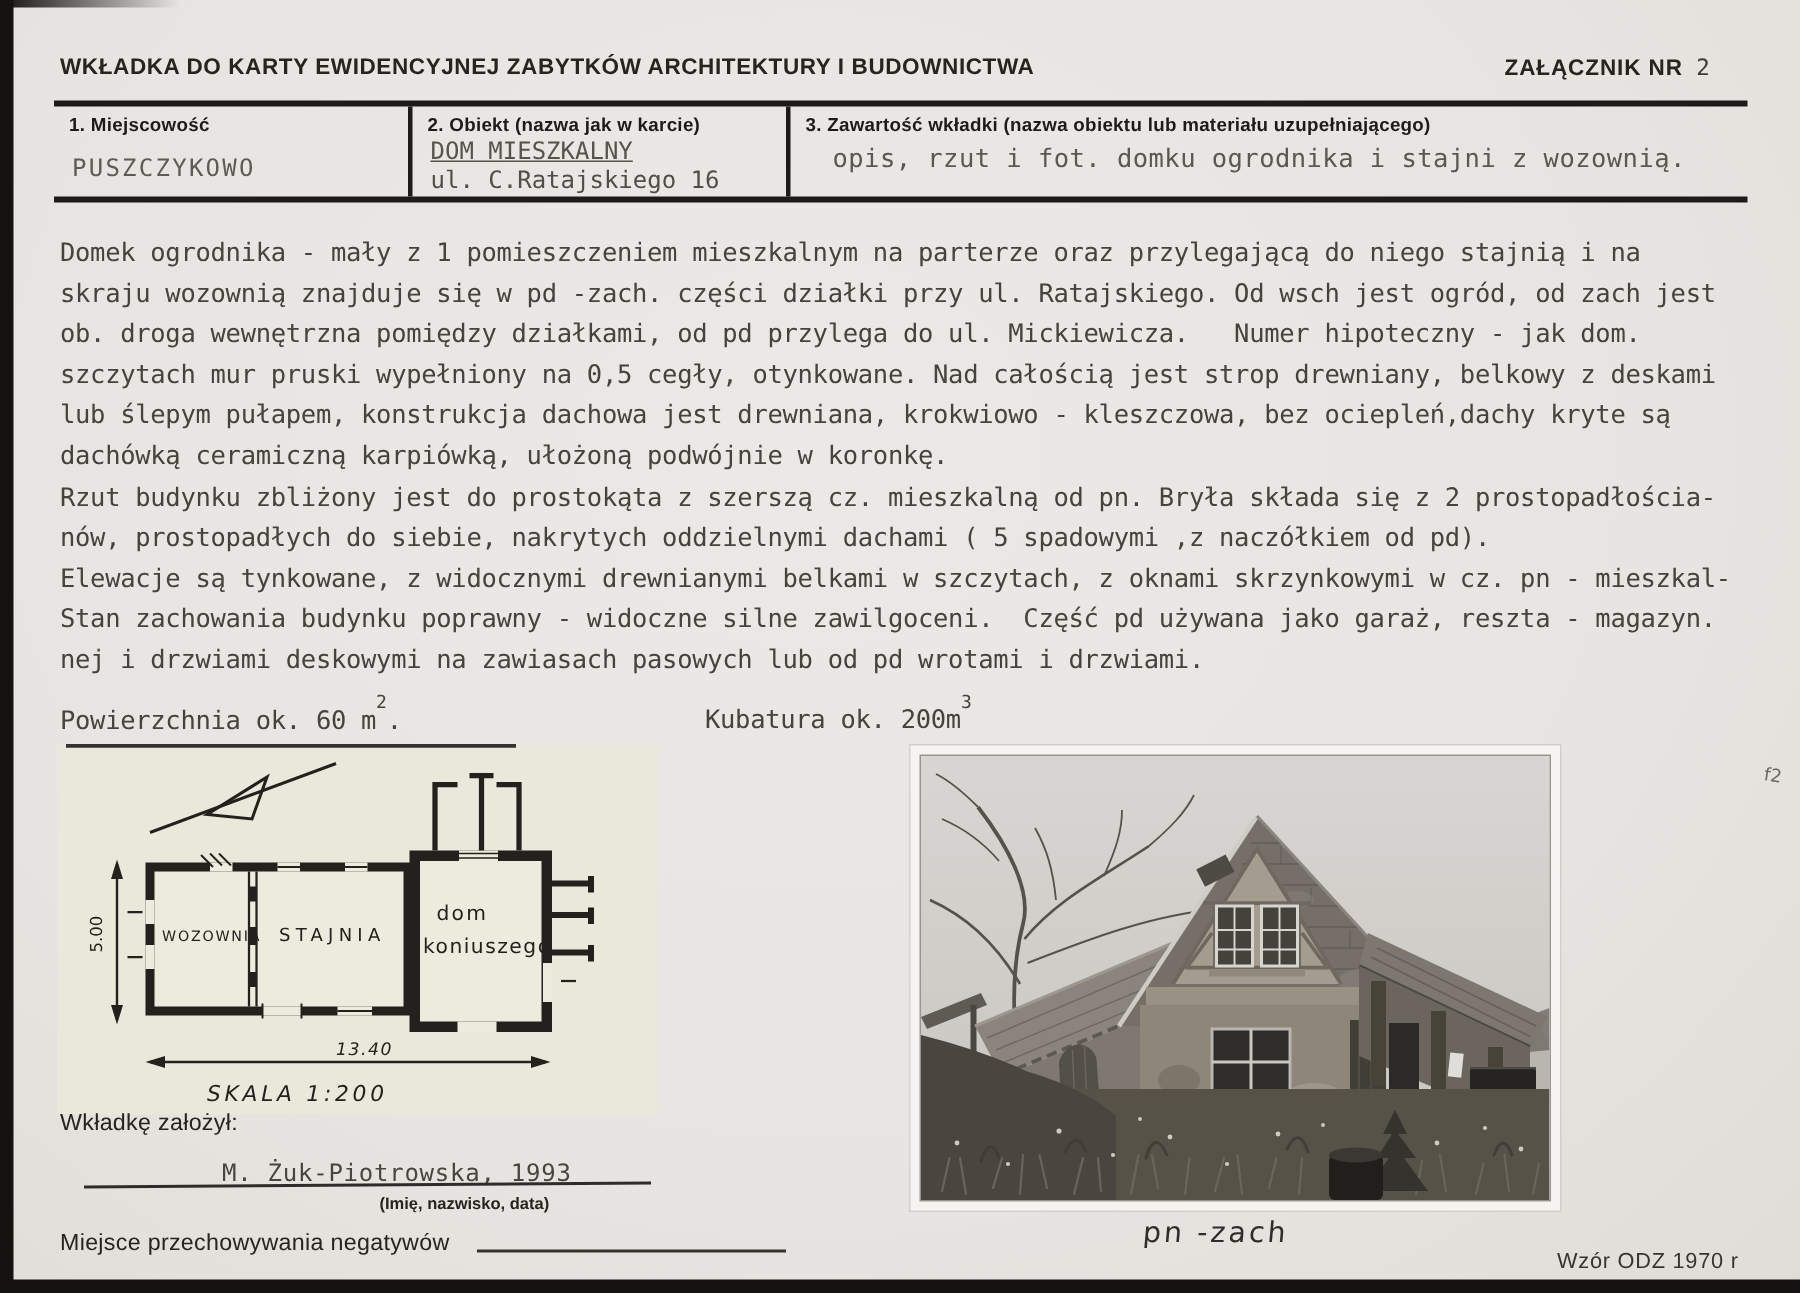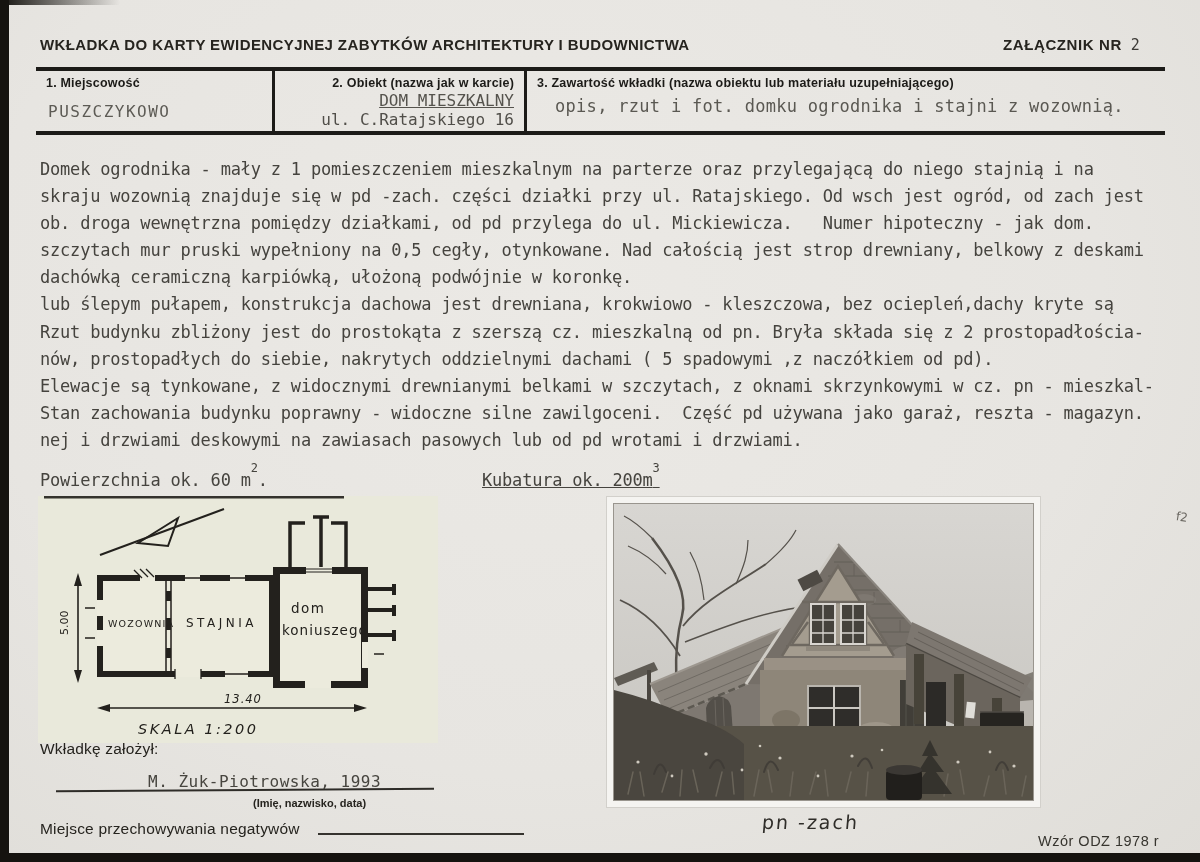--- a/index.html
+++ b/index.html
@@ -17,35 +17,35 @@
   .edge-corner{left:0;top:0;width:120px;height:5px;background:linear-gradient(to right,#15130f,rgba(21,19,15,0));}
   
   .hdr-title{left:40px;top:36px;font-size:15px;font-weight:700;letter-spacing:.4px;color:#26241f;}
   .hdr-attach{left:1003px;top:36px;font-size:15px;font-weight:700;letter-spacing:.6px;color:#26241f;}
   .hdr-attach .num{font-family:"DejaVu Sans Mono",monospace;font-weight:400;color:#3c3a36;margin-left:9px;}
   
   .idtable{left:36px;top:67px;width:1129px;height:68px;display:flex;
     border-top:4px solid #1c1b18;border-bottom:4px solid #1c1b18;box-sizing:border-box;}
   .cell{box-sizing:border-box;padding:5px 10px 0 10px;}
   .c1{width:239px;border-right:3px solid #1c1b18;}
-  .c2{width:252px;border-right:3px solid #1c1b18;text-align:right;}
+  .c2{width:252px;border-right:3px solid #1c1b18;}
   .c3{flex:1;}
   .flabel{font-size:12.5px;font-weight:700;color:#1c1b18;letter-spacing:.2px;}
   .fval{font-family:"DejaVu Sans Mono",monospace;color:#5d5b55;}
   .v1{margin:12px 0 0 2px;font-size:16px;letter-spacing:1.5px;}
   .v2a{margin:1px 0 0 2px;font-size:16px;text-decoration:underline;color:#55534d;}
   .v2b{margin:0 0 0 2px;font-size:16px;color:#504e49;}
   .v3{margin:6px 0 0 18px;font-size:17px;color:#5a5852;letter-spacing:.3px;}
   
   .bodytext{left:40px;top:156px;width:1148px;}
   .bline{font-family:"DejaVu Sans Mono",monospace;font-size:17px;letter-spacing:-0.2px;
     line-height:27.1px;color:#45433e;white-space:pre;}
   .areal{left:40px;top:468px;width:1140px;height:28px;}
   .areal .mono{font-size:17px;letter-spacing:-0.2px;color:#45433e;}
-  .kub{position:absolute;left:442px;top:0;text-decoration:underline;}
+  .kub{position:absolute;left:430px;top:0;}
   sup.tw{font-size:12px;position:relative;top:-7px;font-family:"DejaVu Sans Mono",monospace;}
   
   .plan{left:38px;top:496px;width:400px;height:250px;}
   .photo-frame{left:607px;top:497px;width:419px;height:296px;background:#f5f4f1;
     padding:7px;box-shadow:0 0 0 1px #d2d0cb;}
   .photo-frame svg{display:block;outline:1px solid #99958e;}
   .caption{left:762px;top:811px;font-size:19px;letter-spacing:2px;color:#2f2d29;transform:skewX(-5deg);}
   .margin-note{left:1176px;top:510px;font-size:12px;color:#6b6862;transform:rotate(9deg);}
   
   .f-label{font-size:15.5px;color:#26241f;letter-spacing:.2px;}
@@ -84,22 +84,22 @@
     <div class="flabel">3.  Zawartość wkładki (nazwa obiektu lub materiału uzupełniającego)</div>
     <div class="fval v3">opis, rzut i fot. domku ogrodnika i stajni z wozownią.</div>
   </div>
 </div>
 
 <div class="abs bodytext">
   <div class="bline">Domek ogrodnika - mały z 1 pomieszczeniem mieszkalnym na parterze oraz przylegającą do niego stajnią i na</div>
   <div class="bline">skraju wozownią znajduje się w pd -zach. części działki przy ul. Ratajskiego. Od wsch jest ogród, od zach jest</div>
   <div class="bline">ob. droga wewnętrzna pomiędzy działkami, od pd przylega do ul. Mickiewicza.   Numer hipoteczny - jak dom.</div>
   <div class="bline">szczytach mur pruski wypełniony na 0,5 cegły, otynkowane. Nad całością jest strop drewniany, belkowy z deskami</div>
+  <div class="bline">lub ślepym pułapem, konstrukcja dachowa jest drewniana, krokwiowo - kleszczowa, bez ociepleń,dachy kryte są</div>
   <div class="bline">dachówką ceramiczną karpiówką, ułożoną podwójnie w koronkę.</div>
-  <div class="bline">lub ślepym pułapem, konstrukcja dachowa jest drewniana, krokwiowo - kleszczowa, bez ociepleń,dachy kryte są</div>
   <div class="bline">Rzut budynku zbliżony jest do prostokąta z szerszą cz. mieszkalną od pn. Bryła składa się z 2 prostopadłościa-</div>
   <div class="bline">nów, prostopadłych do siebie, nakrytych oddzielnymi dachami ( 5 spadowymi ,z naczółkiem od pd).</div>
   <div class="bline">Elewacje są tynkowane, z widocznymi drewnianymi belkami w szczytach, z oknami skrzynkowymi w cz. pn - mieszkal-</div>
   <div class="bline">Stan zachowania budynku poprawny - widoczne silne zawilgoceni.  Część pd używana jako garaż, reszta - magazyn.</div>
   <div class="bline">nej i drzwiami deskowymi na zawiasach pasowych lub od pd wrotami i drzwiami.</div>
 </div>
 <div class="abs areal">
   <span class="mono"><span>Powierzchnia ok. 60 m</span><sup class="tw">2</sup><span>.</span></span>
   <span class="mono kub"><span>Kubatura ok. 200m</span><sup class="tw">3</sup></span>
 </div>
@@ -320,13 +320,13 @@
 
 <div class="abs caption hand">pn -zach</div>
 <div class="abs margin-note hand">f2</div>
 
 <div class="abs f-label created-label">Wkładkę założył:</div>
 <div class="abs mono created-val">M. Żuk-Piotrowska, 1993</div>
 <div class="abs strike"></div>
 <div class="abs created-hint">(Imię, nazwisko, data)</div>
 <div class="abs f-label neg-label">Miejsce przechowywania negatywów</div>
 <div class="abs neg-line"></div>
-<div class="abs form-code">Wzór ODZ 1978 r</div>
+<div class="abs form-code">Wzór ODZ 1970 r</div>
 
 </body></html>

